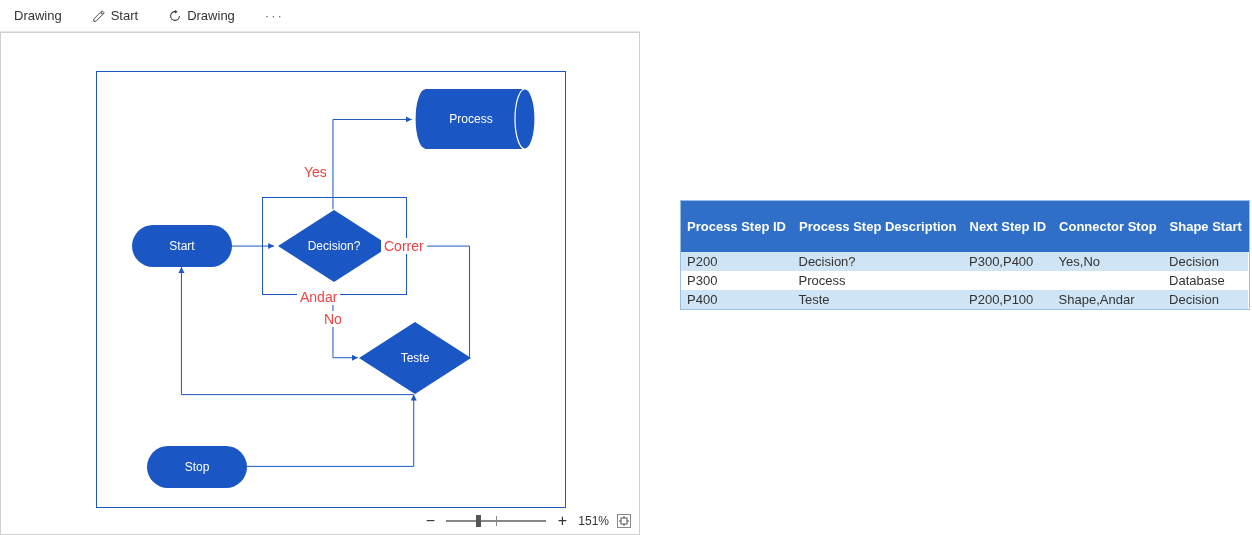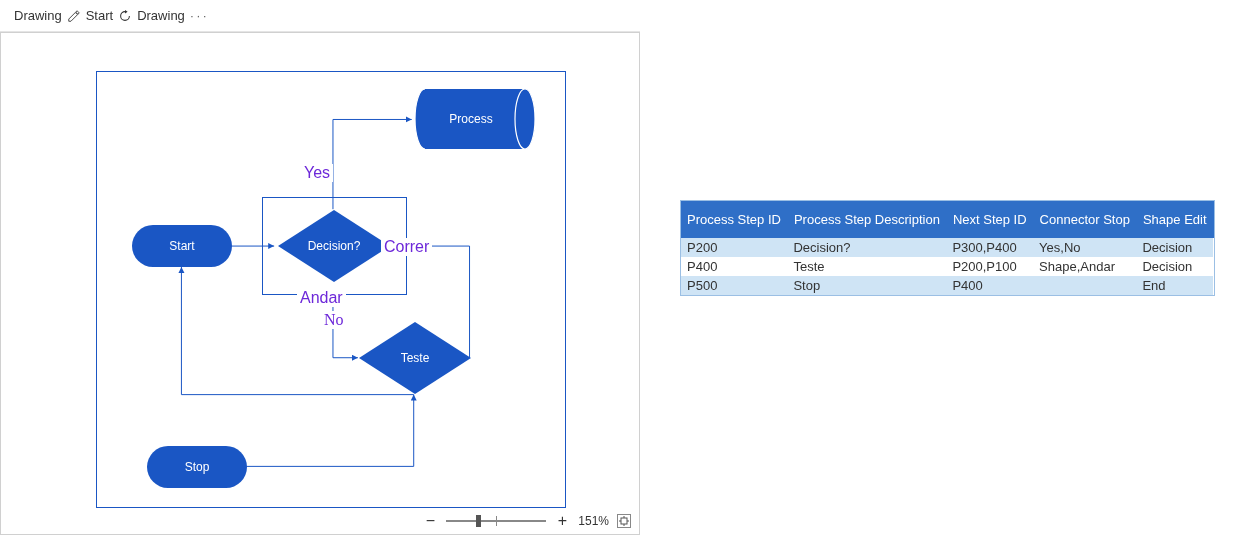--- a/index.html
+++ b/index.html
@@ -9,21 +9,21 @@
     font-size: 13px;
     color: #333;
     background: #fff;
     width: 1252px;
     height: 535px;
     position: relative;
   }
   .toolbar {
     display: flex;
     align-items: center;
-    gap: 5px;
+    gap: 30px;
     padding: 6px 14px;
     height: 32px;
     border-bottom: 1px solid #e5e5e5;
     width: 640px;
   }
   .toolbar-item {
     display: flex;
     align-items: center;
     gap: 5px;
     color: #333;
@@ -81,22 +81,22 @@
     height: 60px;
   }
   .database svg { position: absolute; inset: 0; }
   .database span { position: relative; z-index: 2; }
   .group-box {
     position: absolute;
     border: 1px solid #1a56c4;
   }
   .conn-label {
     position: absolute;
-    font-size: 16px;
-    color: #6d28d9;
+    font-size: 14px;
+    color: #ef4444;
     padding: 0 3px;
     z-index: 5;
     background: #fff;
   }
   svg.connectors {
     position: absolute;
     inset: 0;
     width: 100%;
     height: 100%;
     pointer-events: none;
@@ -166,23 +166,23 @@
   .data-table {
     position: absolute;
     left: 680px;
     top: 200px;
     border-collapse: collapse;
     font-size: 13px;
   }
   .data-table th {
     background: #2f6fc7;
     color: #fff;
-    font-weight: normal;
+    font-weight: bold;
     text-align: left;
-    padding: 11px 6px;
+    padding: 18px 6px;
     border-right: 1px solid #2f6fc7;
     white-space: nowrap;
   }
   .data-table td {
     padding: 2px 6px;
     border: none;
     white-space: nowrap;
   }
   .data-table tbody tr:nth-child(odd) { background: #cfe4f5; }
   .data-table tbody tr:nth-child(even) { background: #ffffff; }
@@ -241,21 +241,21 @@
 
       <polyline points="470,325 470,213 395,213" fill="none" stroke="#1a56c4" stroke-width="1" marker-end="url(#arrow)"></polyline>
 
       <polyline points="414,362 181,362 181,234" fill="none" stroke="#1a56c4" stroke-width="1" marker-end="url(#arrow)"></polyline>
 
       <polyline points="246,434 414,434 414,362" fill="none" stroke="#1a56c4" stroke-width="1" marker-end="url(#arrow)"></polyline>
 
     </svg>
 
     <div class="conn-label" style="left:300px; top:131px;">Yes</div>
-    <div class="conn-label" style="left:320px; top:278px;font-family:Liberation Serif, serif;">No</div>
+    <div class="conn-label" style="left:320px; top:278px;">No</div>
     <div class="conn-label" style="left:380px; top:205px;">Correr</div>
     <div class="conn-label" style="left:296px; top:256px;">Andar</div>
 
     <div class="shape terminator" style="left:131px; top:192px;">
       <span>Start</span>
     </div>
 
     <div class="shape diamond" style="left:277px; top:177px;">
       <svg viewBox="0 0 112 72">
           <polygon points="56,0 112,36 56,72 0,36" fill="#1a56c4"></polygon>
@@ -307,44 +307,44 @@
 </div>
 
 <div class="data-table-wrap" style="position:absolute; left:680px; top:200px;">
 <table class="data-table" style="position:static;">
   <thead>
     <tr>
       <th>Process Step ID</th>
       <th>Process Step Description</th>
       <th>Next Step ID</th>
       <th>Connector Stop</th>
-      <th>Shape Edit</th>
+      <th>Shape Start</th>
 
     </tr>
   </thead>
   <tbody>
     <tr>
       <td>P200</td>
       <td>Decision?</td>
       <td>P300,P400</td>
       <td>Yes,No</td>
       <td>Decision</td>
 
     </tr>
     <tr>
+      <td>P300</td>
+      <td>Process</td>
+      <td></td>
+      <td></td>
+      <td>Database</td>
+
+    </tr>
+    <tr>
       <td>P400</td>
       <td>Teste</td>
       <td>P200,P100</td>
       <td>Shape,Andar</td>
       <td>Decision</td>
 
     </tr>
-    <tr>
-      <td>P500</td>
-      <td>Stop</td>
-      <td>P400</td>
-      <td></td>
-      <td>End</td>
-
-    </tr>
   </tbody>
 </table>
 </div>
 
 </body></html>

